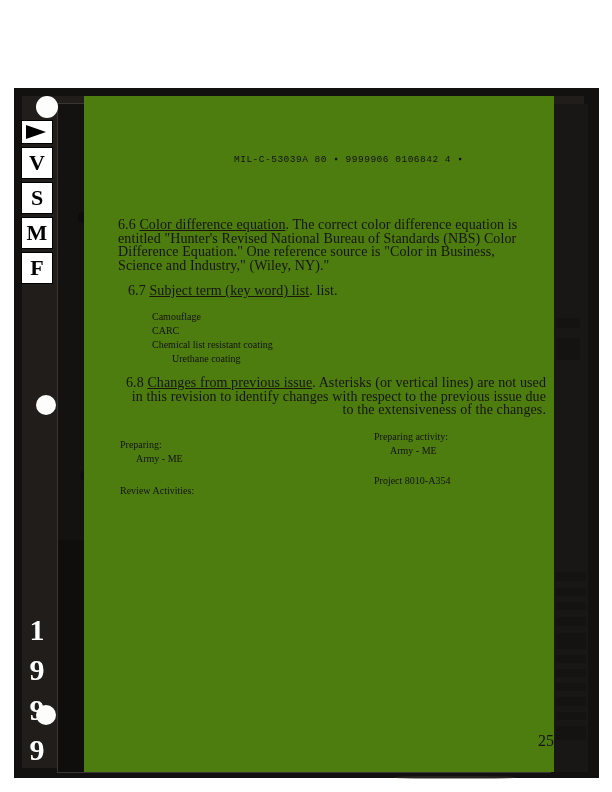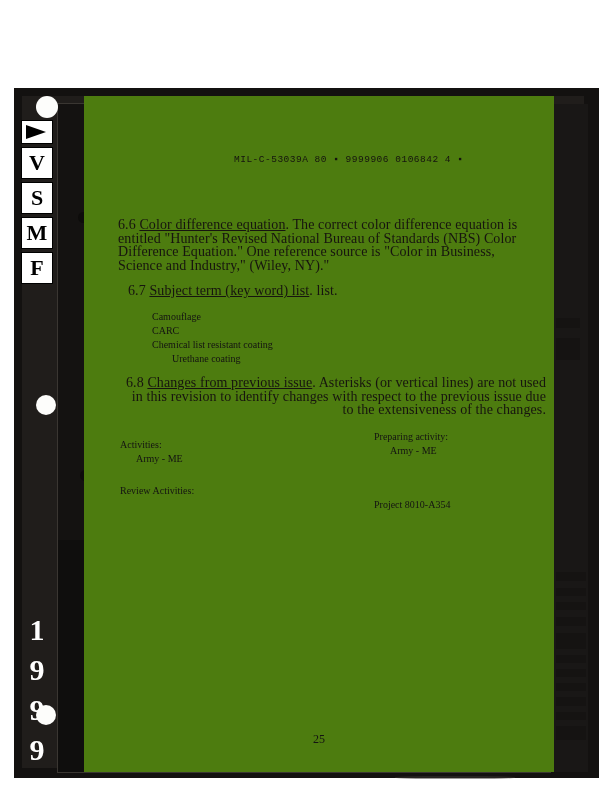--- a/index.html
+++ b/index.html
@@ -158,22 +158,22 @@
     position: absolute;
     font-size: 10px;
     line-height: 14px;
     text-align: right;
   }
 
   #pagenum {
     position: absolute;
     left: 0; right: 0;
     top: 636px;
-    text-align: center;
-    font-size: 12px;
+    text-align: right;
+    font-size: 16px;
   }
 
   
   .speck {
     position: absolute;
     background: #3a3631;
     border-radius: 40%;
     opacity: .55;
   }
 </style>
@@ -257,24 +257,24 @@
     <div class="list-line" style="left:68px;top:214px;">Camouflage</div>
     <div class="list-line" style="left:68px;top:228px;">CARC</div>
     <div class="list-line" style="left:68px;top:242px;">Chemical list resistant coating</div>
     <div class="list-line" style="left:68px;top:256px;margin-left:20px;">Urethane coating</div>
 
     <div class="para" style="left:34px;top:280px;width:428px;text-align:right;">
       <span>6.8</span>
       <span class="u">Changes from previous issue</span><span>.  Asterisks (or vertical lines) are not used in this revision to identify changes with respect to the previous issue due to the extensiveness of the changes.</span>
     </div>
 
-    <div class="list-line" style="left:36px;top:342px;">Activities:</div>
+    <div class="list-line" style="left:36px;top:342px;">Preparing:</div>
     <div class="list-line" style="left:52px;top:356px;">Army - ME</div>
 
     <div class="list-line" style="left:36px;top:388px;">Review Activities:</div>
 
     <div class="list-line" style="left:290px;top:334px;">Preparing activity:</div>
     <div class="list-line" style="left:306px;top:348px;">Army - ME</div>
-    <div class="list-line" style="left:290px;top:378px;margin-top:24px;">Project 8010-A354</div>
+    <div class="list-line" style="left:290px;top:378px;">Project 8010-A354</div>
 
     <div id="pagenum">25</div>
   </div>
 </div>
 
 </body></html>

